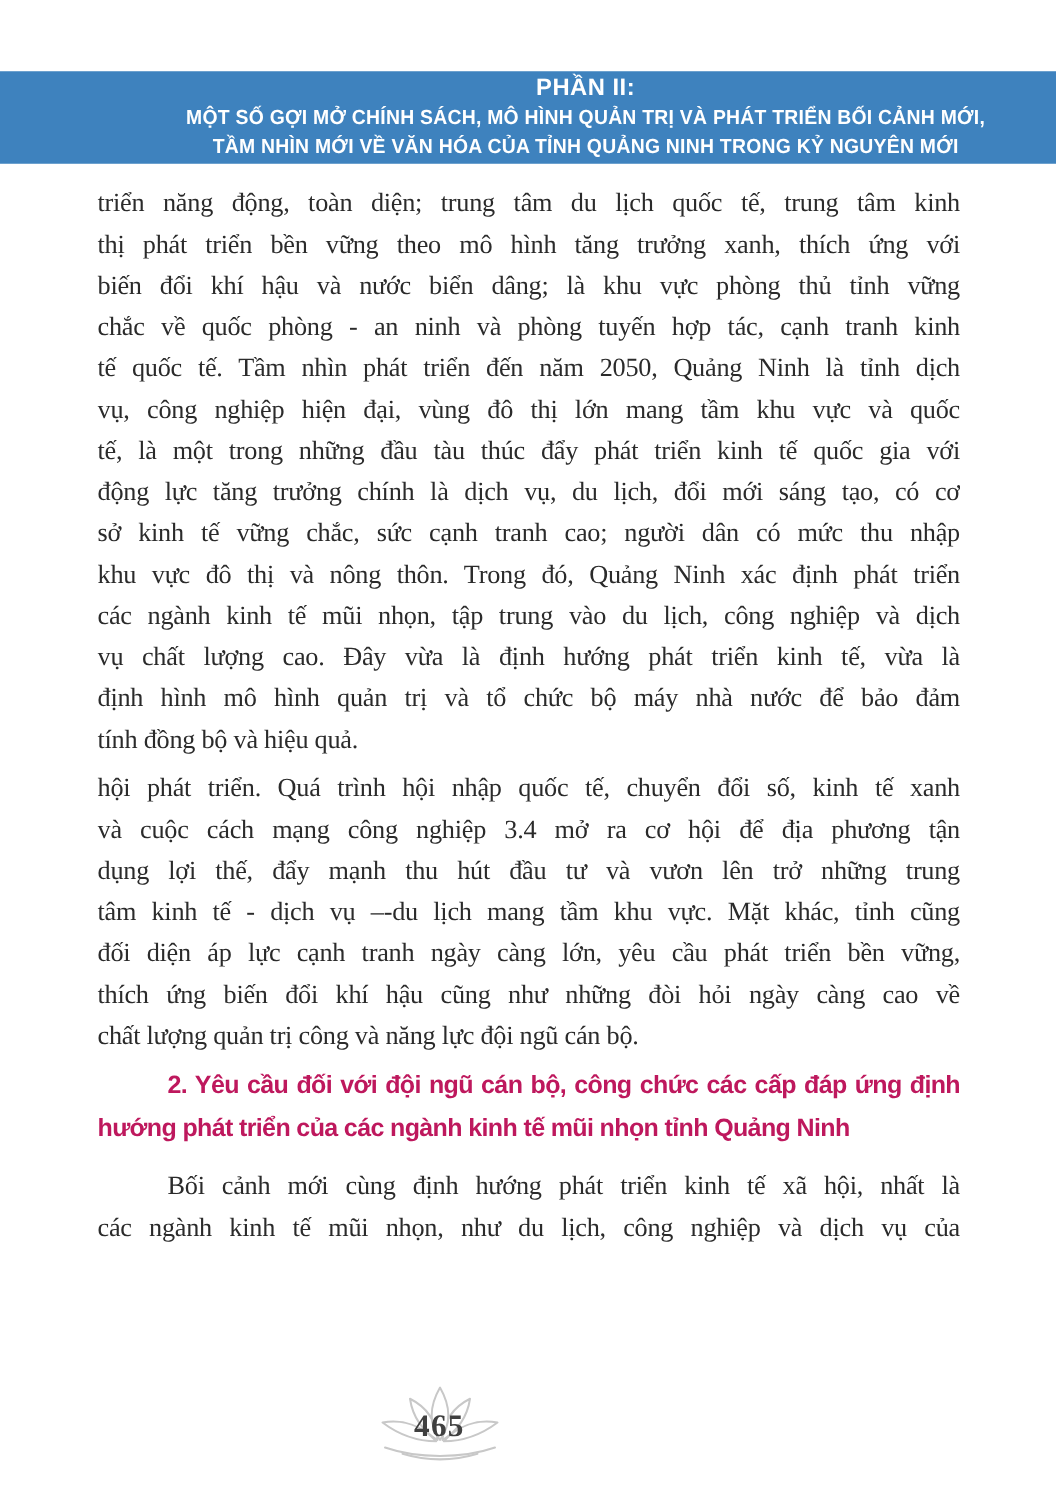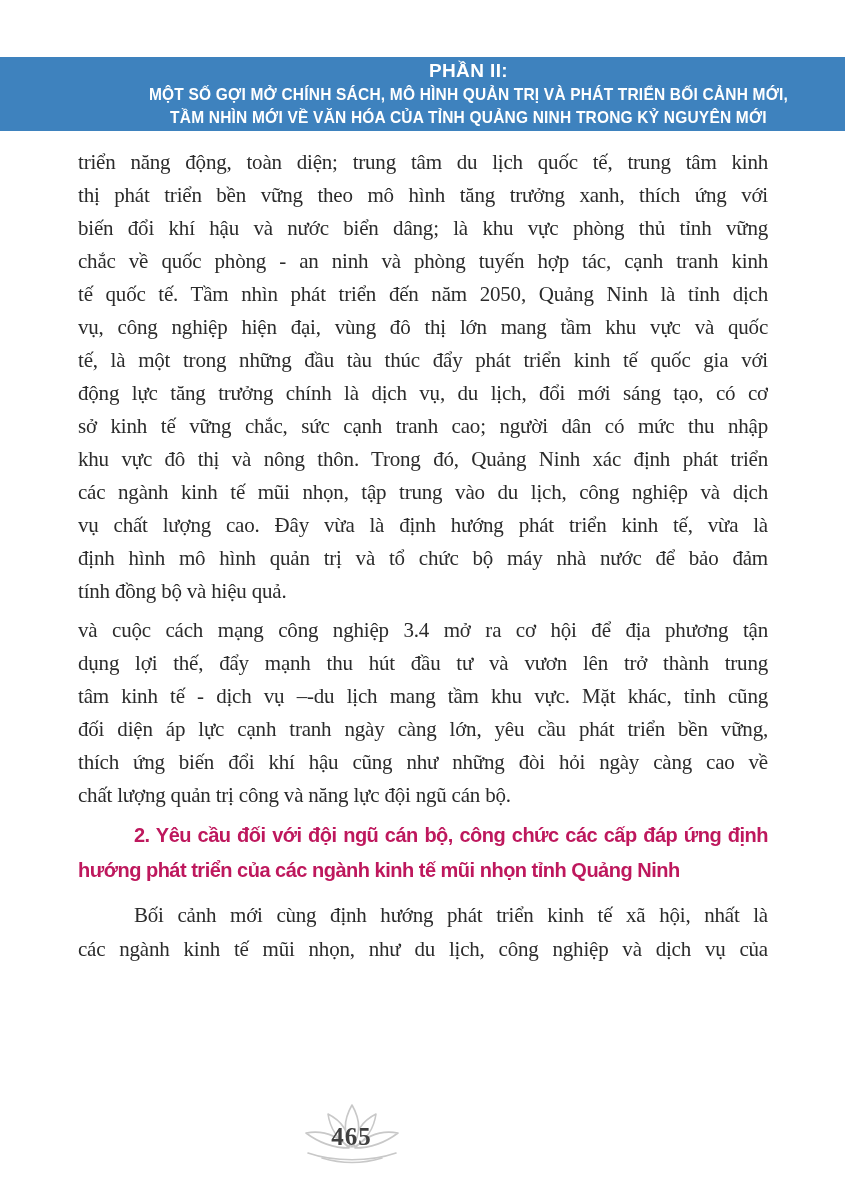--- a/index.html
+++ b/index.html
@@ -51,21 +51,21 @@
     font-family:"Liberation Sans", sans-serif;
     font-weight:bold;
     font-size:20px;
     letter-spacing:-0.5px;
   }
   .heading .line{line-height:35px;}
   .p3 .line{line-height:34px;}
   
   .footer{
     position:absolute;top:1096px;left:0;width:703px;height:80px;
-    display:flex;align-items:center;justify-content:center;
+    display:flex;align-items:flex-end;justify-content:center;
   }
   .lotus-wrap{position:relative;width:120px;height:70px;}
   .lotus-wrap svg{position:absolute;top:0;left:0;}
   .page-number{
     position:absolute;top:22px;left:0;width:120px;
     text-align:center;
     font-family:"Liberation Serif", serif;
     font-weight:bold;
     font-size:25px;
     letter-spacing:1px;
@@ -96,22 +96,23 @@
       <div class="line">động lực tăng trưởng chính là dịch vụ, du lịch, đổi mới sáng tạo, có cơ</div>
       <div class="line">sở kinh tế vững chắc, sức cạnh tranh cao; người dân có mức thu nhập</div>
       <div class="line">khu vực đô thị và nông thôn. Trong đó, Quảng Ninh xác định phát triển</div>
       <div class="line">các ngành kinh tế mũi nhọn, tập trung vào du lịch, công nghiệp và dịch</div>
       <div class="line">vụ chất lượng cao. Đây vừa là định hướng phát triển kinh tế, vừa là</div>
       <div class="line">định hình mô hình quản trị và tổ chức bộ máy nhà nước để bảo đảm</div>
       <div class="line last">tính đồng bộ và hiệu quả.</div>
     </div>
 
     <div class="para">
+      <div class="line">hội phát triển. Quá trình hội nhập quốc tế, chuyển đổi số, kinh tế xanh</div>
       <div class="line">và cuộc cách mạng công nghiệp 3.4 mở ra cơ hội để địa phương tận</div>
-      <div class="line">dụng lợi thế, đẩy mạnh thu hút đầu tư và vươn lên trở thành trung</div>
+      <div class="line">dụng lợi thế, đẩy mạnh thu hút đầu tư và vươn lên trở những trung</div>
       <div class="line">tâm kinh tế - dịch vụ –-du lịch mang tầm khu vực. Mặt khác, tỉnh cũng</div>
       <div class="line">đối diện áp lực cạnh tranh ngày càng lớn, yêu cầu phát triển bền vững,</div>
       <div class="line">thích ứng biến đổi khí hậu cũng như những đòi hỏi ngày càng cao về</div>
       <div class="line last">chất lượng quản trị công và năng lực đội ngũ cán bộ.</div>
     </div>
 
     <div class="para heading">
       <div class="line indent">2. Yêu cầu đối với đội ngũ cán bộ, công chức các cấp đáp ứng định</div>
       <div class="line last">hướng phát triển của các ngành kinh tế mũi nhọn tỉnh Quảng Ninh</div>
     </div>

